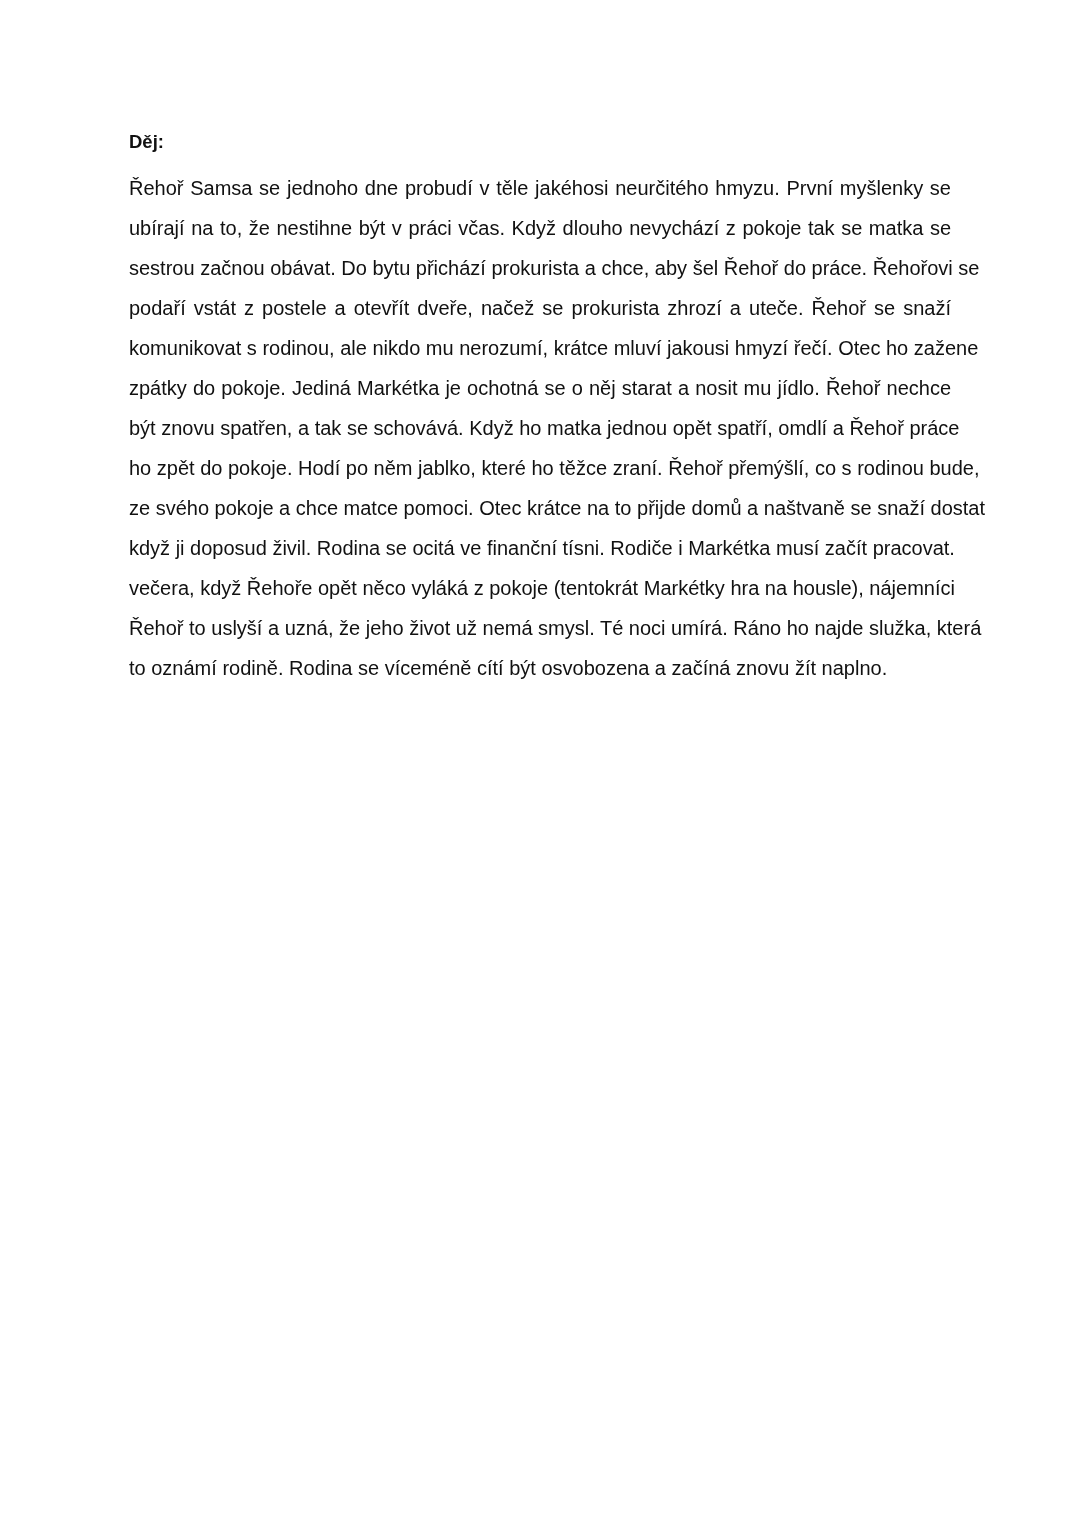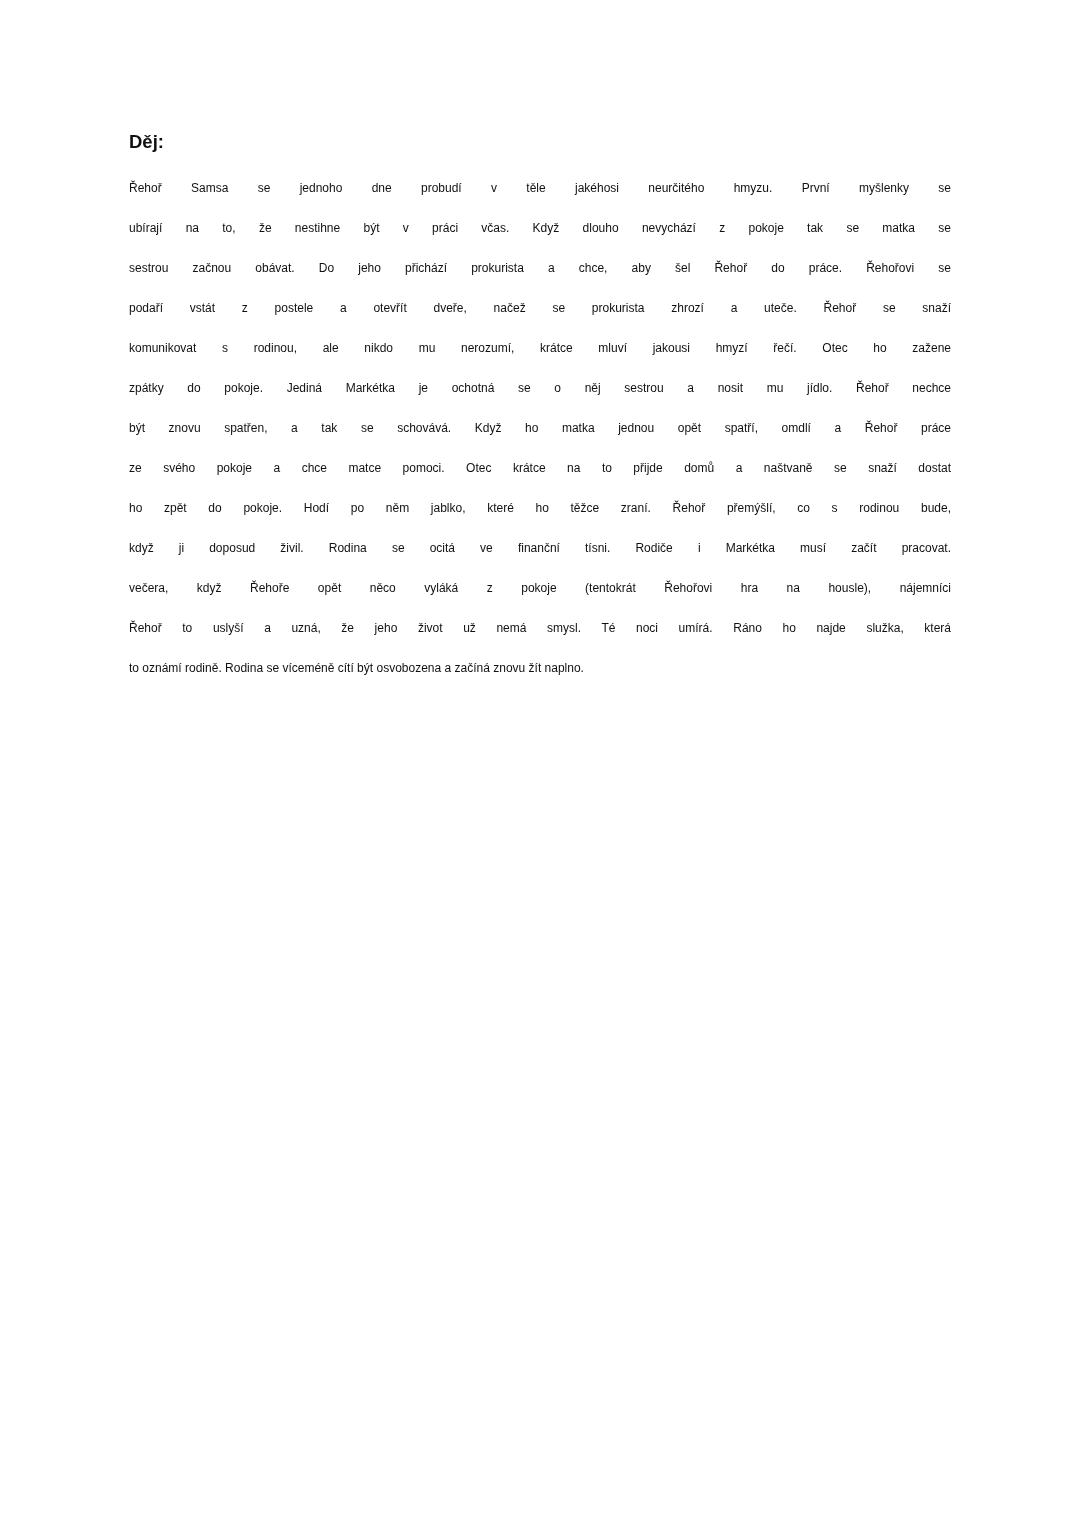--- a/index.html
+++ b/index.html
@@ -30,47 +30,47 @@
       width: 822px;
     }
     .heading {
       font-weight: bold;
       font-size: 18.5px;
       line-height: 28px;
       height: 28px;
       margin: 0 0 12px 0;
     }
     .line {
-      font-size: 12px;
+      font-size: 20px;
       line-height: 40px;
       height: 40px;
       white-space: nowrap;
       text-align: justify;
       text-align-last: justify;
       overflow: visible;
     }
     .line.last {
       text-align-last: left;
     }
   </style>
 </head>
 <body>
 
 <div class="page">
   <div class="content">
     <div class="heading">Děj:</div>
     <div class="paragraph">
       <div class="line">Řehoř Samsa se jednoho dne probudí v těle jakéhosi neurčitého hmyzu. První myšlenky se</div>
       <div class="line">ubírají na to, že nestihne být v práci včas. Když dlouho nevychází z pokoje tak se matka se</div>
-      <div class="line">sestrou začnou obávat. Do jeho přichází prokurista a chce, aby šel Řehoř do práce. Řehořovi se</div>
+      <div class="line">sestrou začnou obávat. Do bytu přichází prokurista a chce, aby šel Řehoř do práce. Řehořovi se</div>
       <div class="line">podaří vstát z postele a otevřít dveře, načež se prokurista zhrozí a uteče. Řehoř se snaží</div>
       <div class="line">komunikovat s rodinou, ale nikdo mu nerozumí, krátce mluví jakousi hmyzí řečí. Otec ho zažene</div>
-      <div class="line">zpátky do pokoje. Jediná Markétka je ochotná se o něj sestrou a nosit mu jídlo. Řehoř nechce</div>
+      <div class="line">zpátky do pokoje. Jediná Markétka je ochotná se o něj starat a nosit mu jídlo. Řehoř nechce</div>
       <div class="line">být znovu spatřen, a tak se schovává. Když ho matka jednou opět spatří, omdlí a Řehoř práce</div>
+      <div class="line">ho zpět do pokoje. Hodí po něm jablko, které ho těžce zraní. Řehoř přemýšlí, co s rodinou bude,</div>
       <div class="line">ze svého pokoje a chce matce pomoci. Otec krátce na to přijde domů a naštvaně se snaží dostat</div>
-      <div class="line">ho zpět do pokoje. Hodí po něm jablko, které ho těžce zraní. Řehoř přemýšlí, co s rodinou bude,</div>
       <div class="line">když ji doposud živil. Rodina se ocitá ve finanční tísni. Rodiče i Markétka musí začít pracovat.</div>
-      <div class="line">večera, když Řehoře opět něco vyláká z pokoje (tentokrát Řehořovi hra na housle), nájemníci</div>
+      <div class="line">večera, když Řehoře opět něco vyláká z pokoje (tentokrát Markétky hra na housle), nájemníci</div>
       <div class="line">Řehoř to uslyší a uzná, že jeho život už nemá smysl. Té noci umírá.  Ráno ho najde služka, která</div>
       <div class="line last">to oznámí rodině. Rodina se víceméně cítí být osvobozena a začíná znovu žít naplno.</div>
     </div>
   </div>
 </div>
 
 </body></html>

